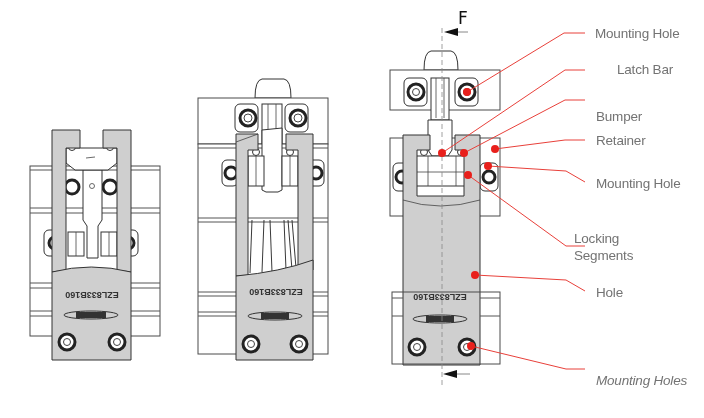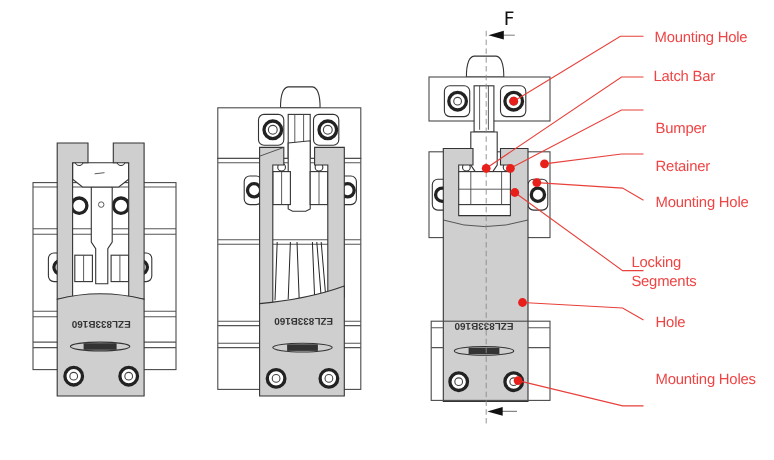--- a/index.html
+++ b/index.html
@@ -7,21 +7,21 @@
   svg#diagram { position: absolute; left: 0; top: 0; }
   .frame { fill: #ffffff; stroke: #4a4a4a; stroke-width: 1; }
   .rail { stroke: #555; stroke-width: 1; fill: none; }
   .plate { fill: #cfcfcf; stroke: #333; stroke-width: 1; }
   .white { fill: #ffffff; stroke: #333; stroke-width: 1; }
   .thin { fill: none; stroke: #444; stroke-width: 0.8; }
   .hole-outer { fill: #ffffff; stroke: #222; stroke-width: 3; }
   .hole-inner { fill: #ffffff; stroke: #444; stroke-width: 1; }
   .leader { stroke: #e8403a; stroke-width: 1; fill: none; }
   .dot { fill: #e8201c; }
-  .callout { position: absolute; font-family: "Liberation Sans", sans-serif; font-size: 13.5px; color: #ef4444; line-height: 17px; font-stretch: condensed; letter-spacing: -0.2px; white-space: nowrap; }
+  .callout { position: absolute; font-family: "Liberation Sans", sans-serif; font-size: 13.5px; color: #737373; line-height: 17px; font-stretch: condensed; letter-spacing: -0.2px; white-space: nowrap; }
   .fmark { position: absolute; font-family: "DejaVu Sans", sans-serif; font-size: 17px; color: #111; }
   .part-text { font-family: "Liberation Sans", sans-serif; font-size: 9px; font-weight: bold; fill: #333; }
   .centerline { stroke: #888; stroke-width: 0.8; stroke-dasharray: 5 3; fill: none; }
 </style>
 </head>
 <body>
 
 <svg id="diagram" width="704" height="418" viewBox="0 0 704 418" xmlns="http://www.w3.org/2000/svg">
 
   <g>
@@ -203,19 +203,19 @@
     <polyline class="leader" points="475,275 566,280 585,291"></polyline>
     <circle class="dot" cx="475" cy="275" r="4"></circle>
     <polyline class="leader" points="471,346 566,369 585,369"></polyline>
     <circle class="dot" cx="471" cy="346" r="4"></circle>
   </g>
 </svg>
 
 <div class="fmark" style="left:458px; top:8px;">F</div>
 
 <div class="callout" style="left:595px; top:25px;">Mounting Hole</div>
-<div class="callout" style="left:594px; top:61px;">Latch Bar</div>
+<div class="callout" style="left:617px; top:61px;">Latch Bar</div>
 <div class="callout" style="left:596px; top:92px;margin-top:16px;">Bumper</div>
-<div class="callout" style="left:596px; top:132px;margin-top:10px;">Retainer</div>
+<div class="callout" style="left:596px; top:132px;">Retainer</div>
 <div class="callout" style="left:596px; top:175px;">Mounting Hole</div>
 <div class="callout" style="left:574px; top:230px; width:70px; white-space:normal;">Locking Segments</div>
 <div class="callout" style="left:596px; top:284px;">Hole</div>
-<div class="callout" style="left:596px; top:336px;">Mounting Holes</div>
+<div class="callout" style="left:596px; top:372px;font-style:italic;">Mounting Holes</div>
 
 </body></html>

